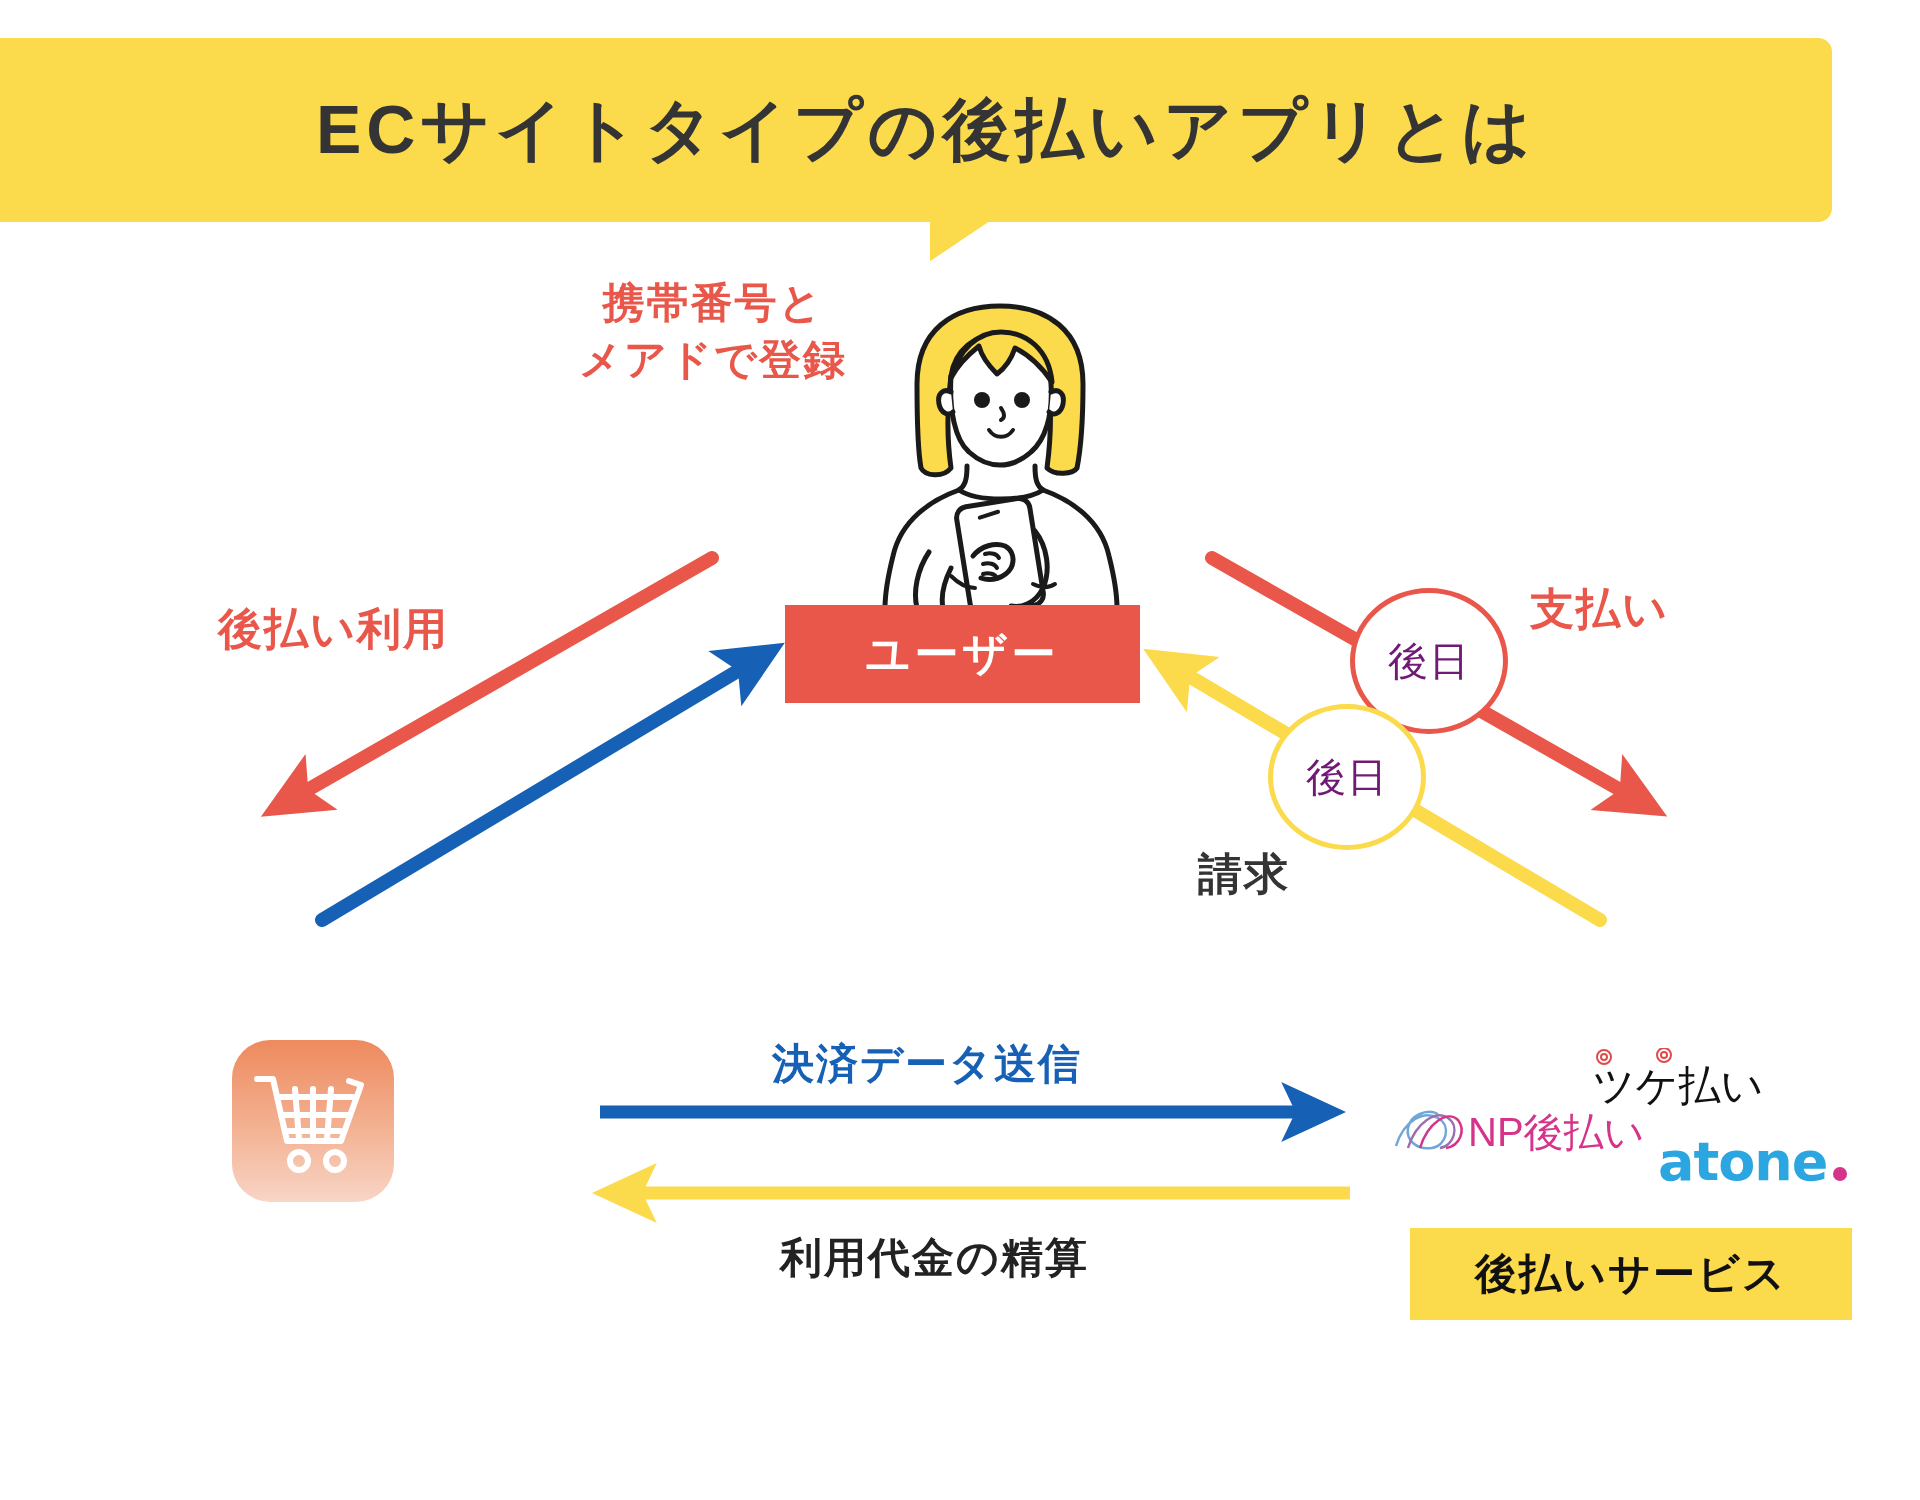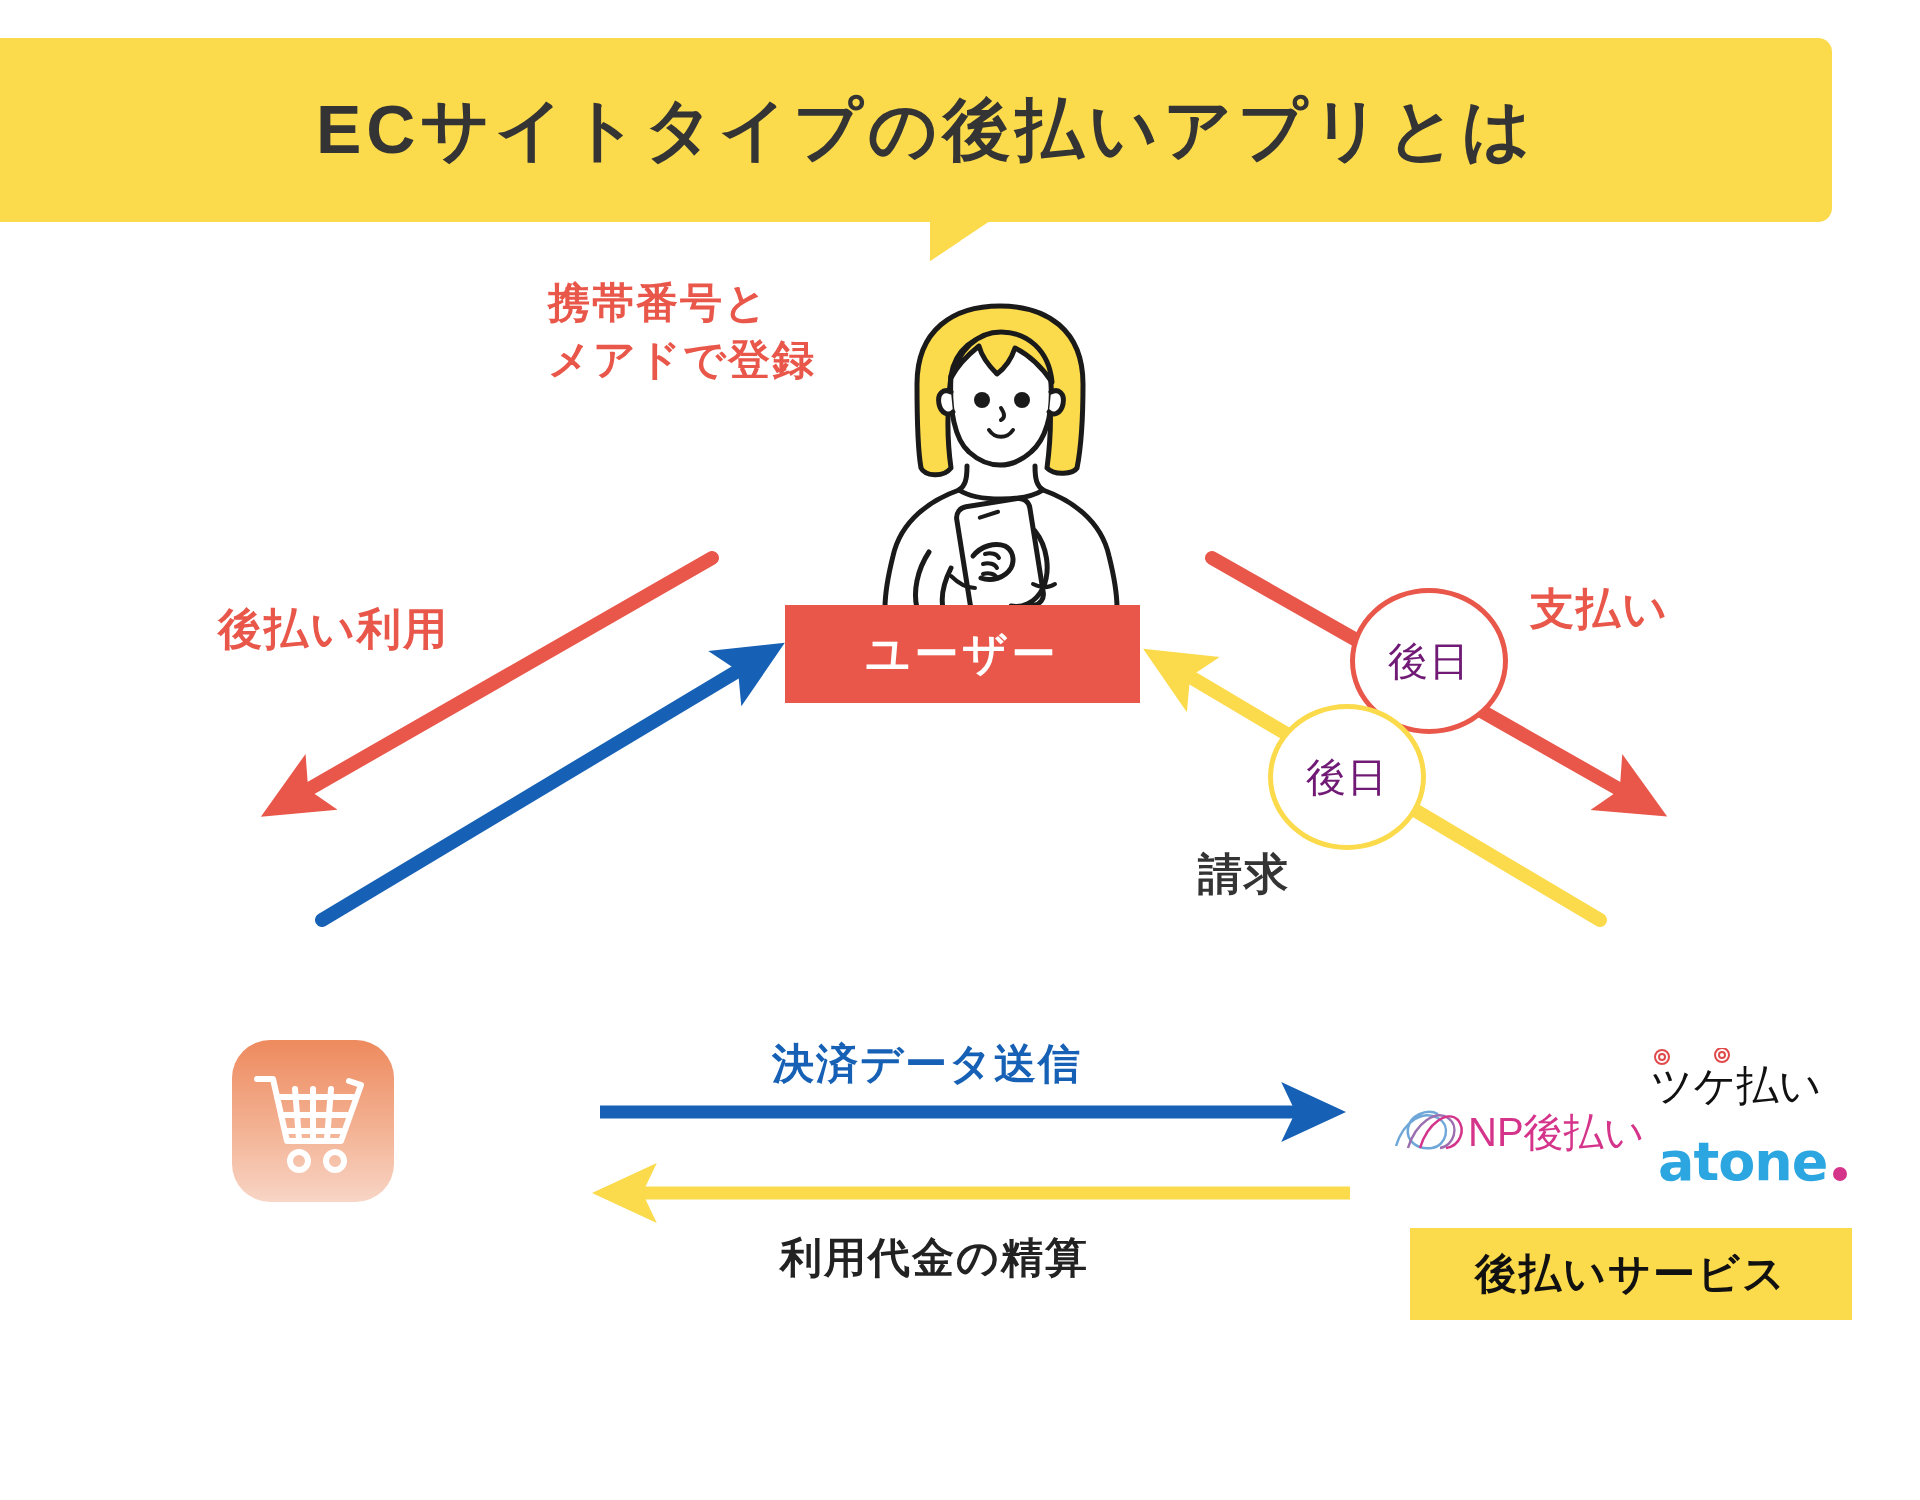--- a/index.html
+++ b/index.html
@@ -51,20 +51,21 @@
     border-top: 40px solid #FBDA4B;
     border-bottom: 0;
     clip-path: polygon(0 0, 100% 0, 0 100%);
   }
 
   
   #register-note {
     left: 548px;
     top: 275px;
     width: 330px;
+    text-align: center;
     color: #E9574A;
     font-size: 42px;
     font-weight: bold;
     line-height: 1.35;
     letter-spacing: 2px;
   }
 
   
   #person-illustration {
     left: 855px;
@@ -149,21 +150,21 @@
   }
   #merchant-box-label {
     color: #ffffff;
     font-size: 42px;
     font-weight: bold;
     letter-spacing: 4px;
   }
 
   
   #tsuke-logo {
-    left: 1616px;
+    left: 1558px;
     top: 1048px;
     width: 240px;
     height: 66px;
     text-align: center;
   }
   #np-logo   { left: 1390px; top: 1098px; width: 260px; height: 62px; }
   #atone-logo{ left: 1658px; top: 1128px; width: 200px; height: 66px; }
   #service-box {
     left: 1410px;
     top: 1228px;

